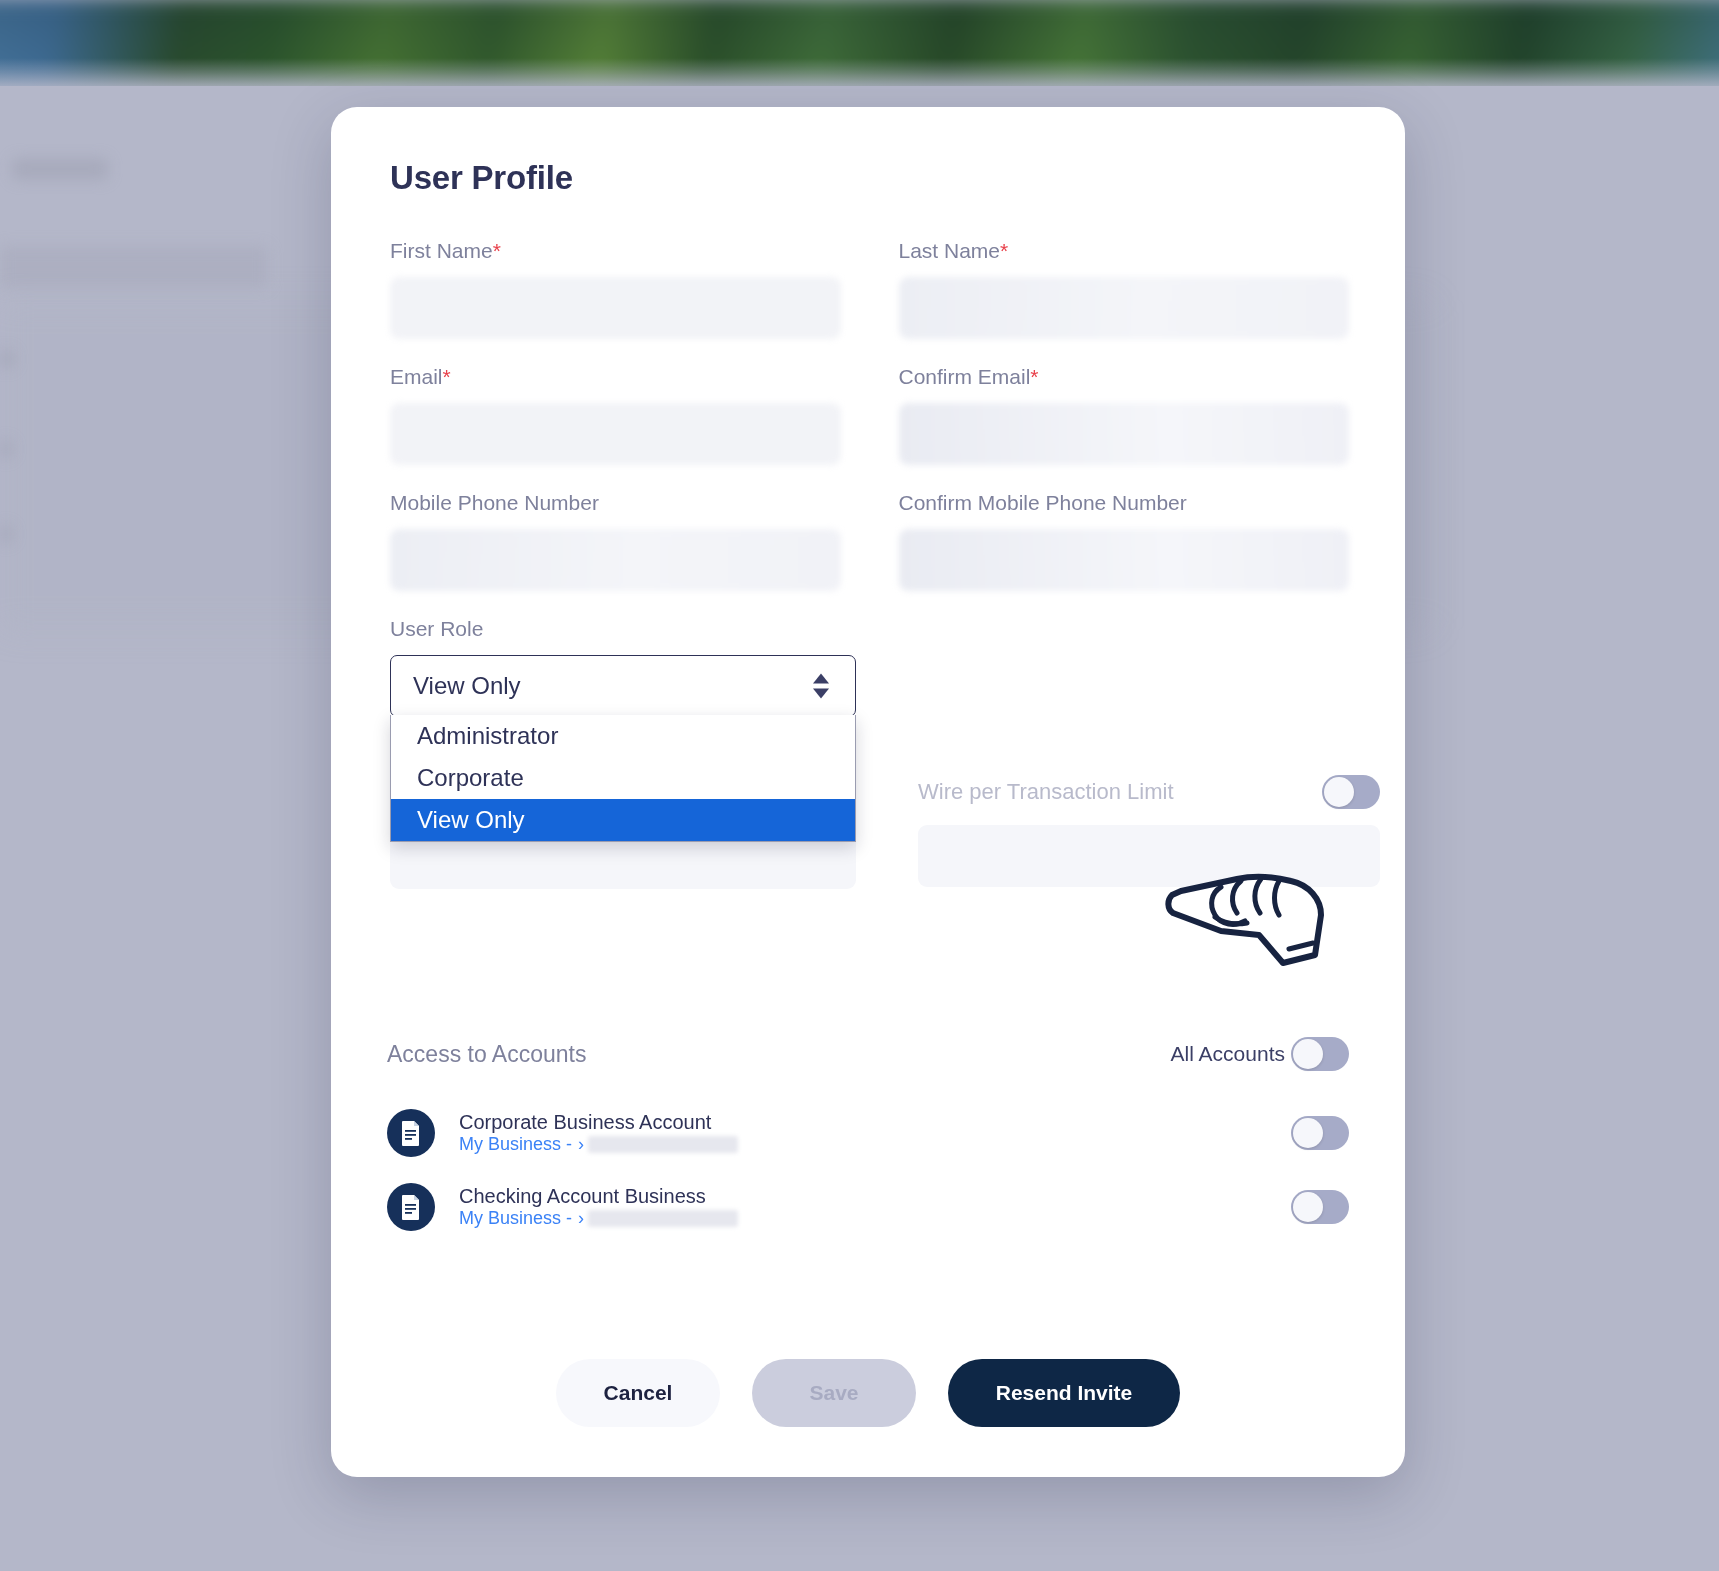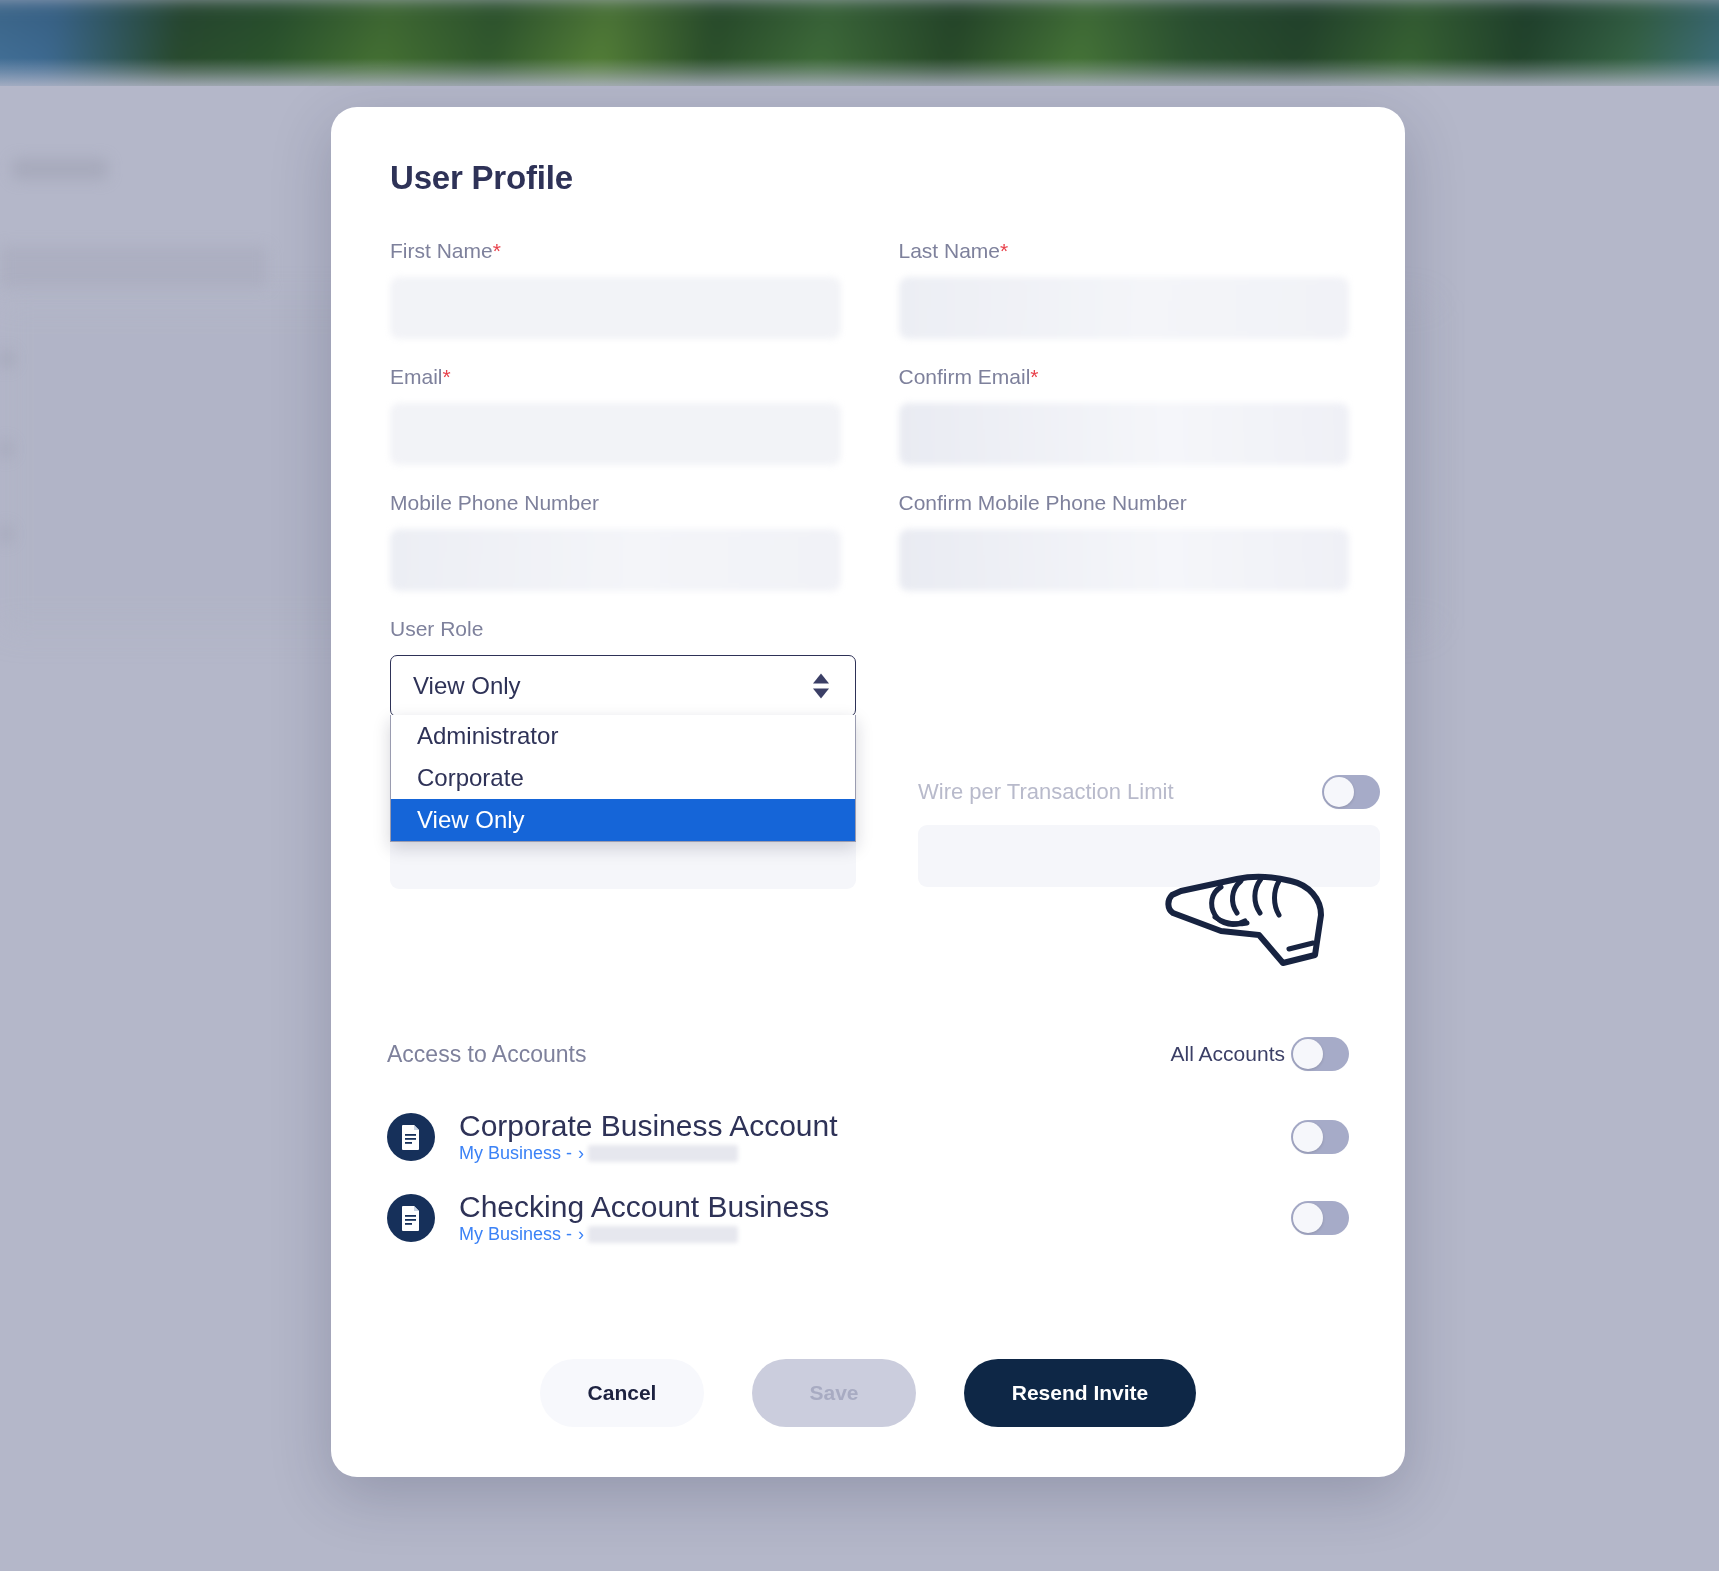--- a/index.html
+++ b/index.html
@@ -283,21 +283,21 @@
     border-radius: 50%;
     background: #16305a;
     display: flex;
     align-items: center;
     justify-content: center;
     flex: none;
     margin-right: 24px;
   }
   .acct-text { flex: 1; min-width: 0; }
   .acct-name {
-    font-size: 30px;
+    font-size: 20px;
     color: #2e3257;
     margin-bottom: 6px;
     margin-top: 32px;
   }
   .acct-sub {
     font-size: 18px;
     color: #3b82f6;
     display: flex;
     align-items: center;
   }
@@ -312,21 +312,21 @@
   }
 
   
   .footer {
     position: absolute;
     left: 56px;
     right: 56px;
     bottom: 50px;
     display: flex;
     justify-content: center;
-    gap: 48px;
+    gap: 32px;
   }
   .btn {
     height: 68px;
     min-width: 164px;
     border-radius: 34px;
     border: none;
     font-size: 21px;
     font-weight: 700;
     font-family: "Liberation Sans", sans-serif;
     display: flex;

